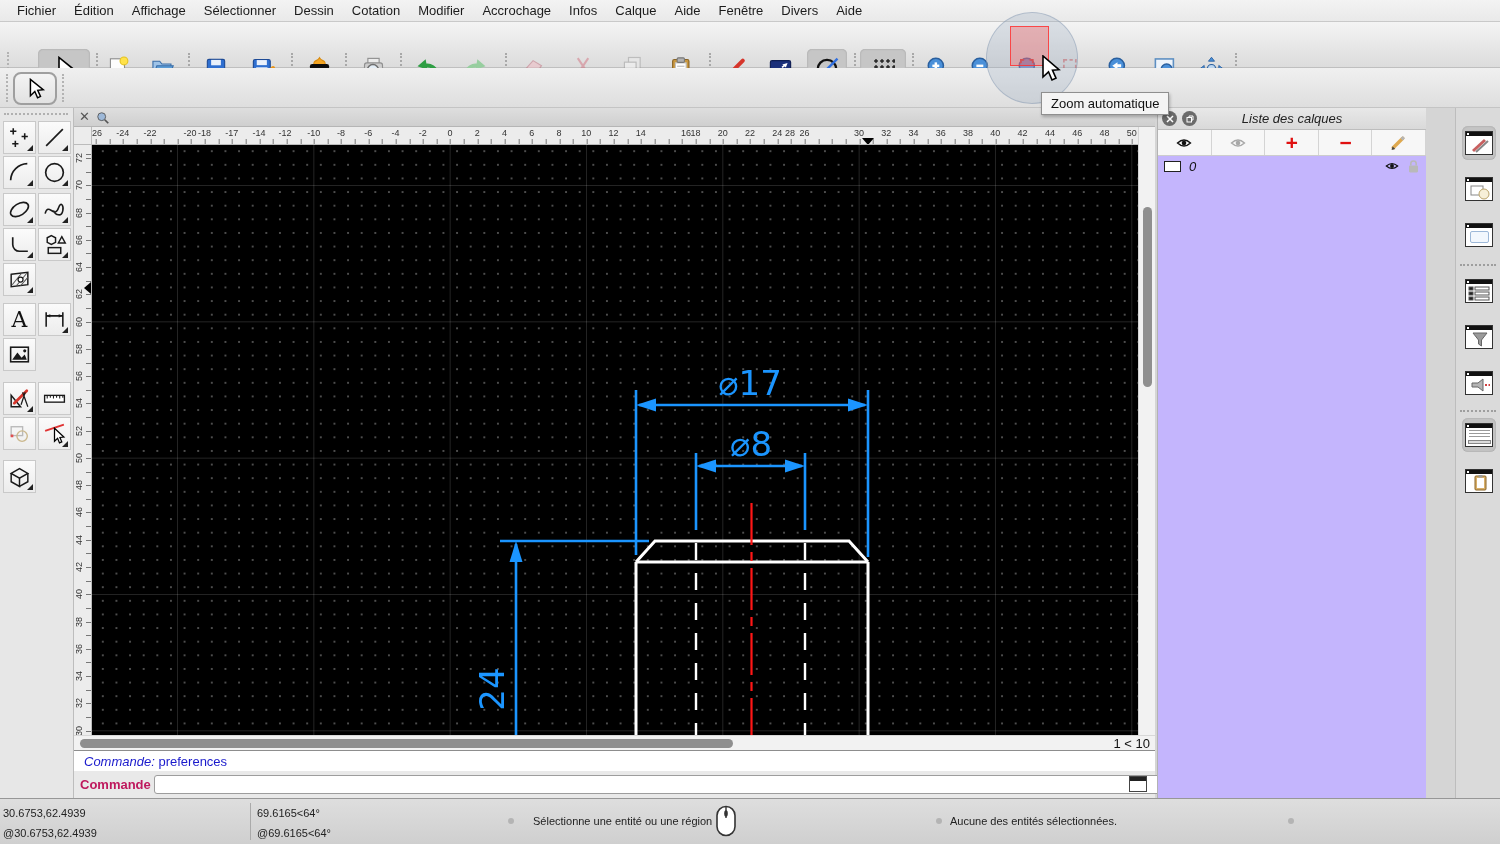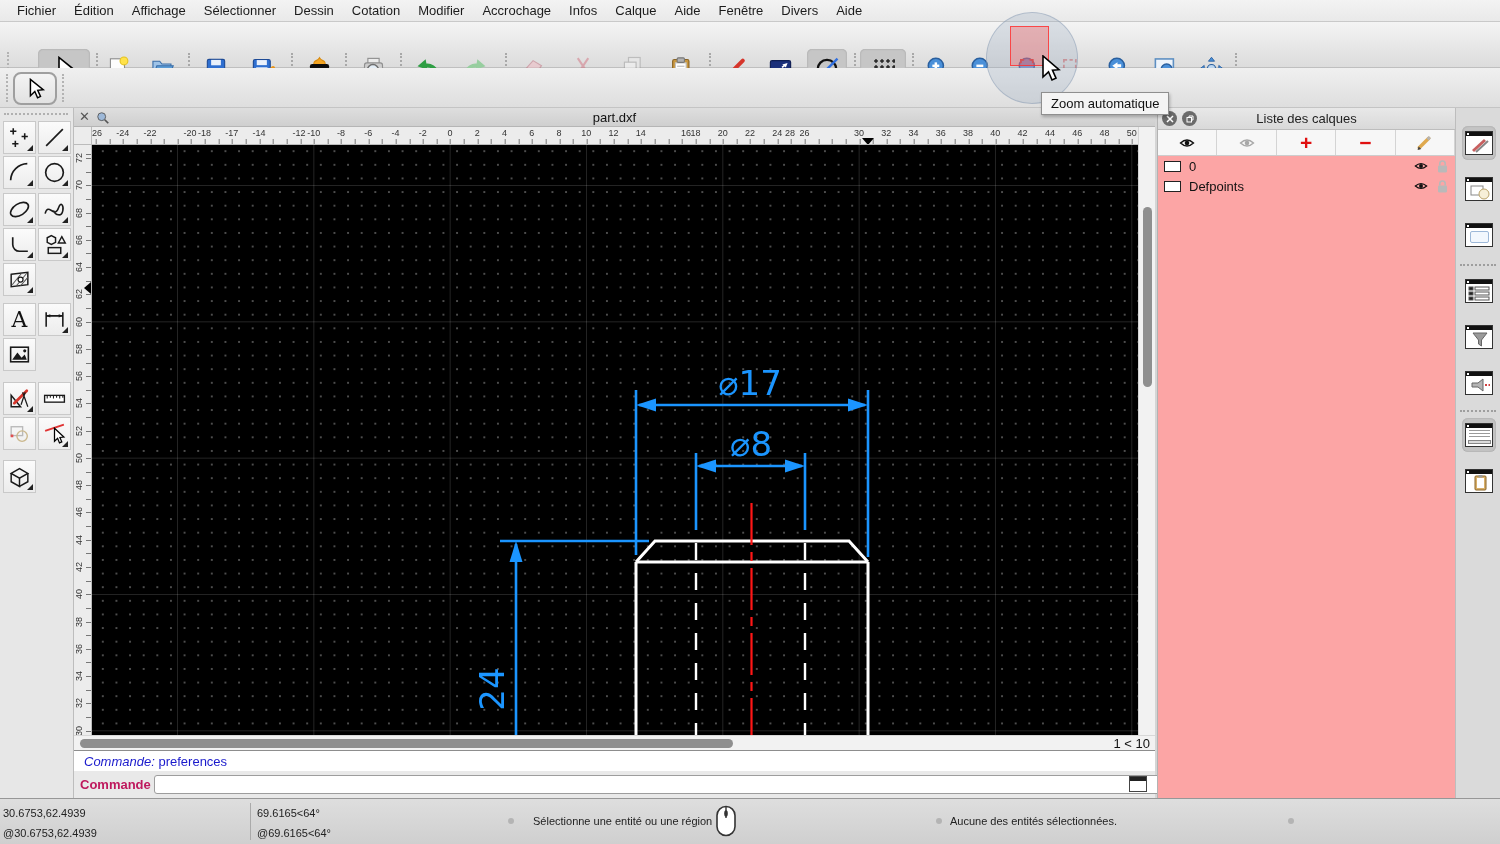--- a/index.html
+++ b/index.html
@@ -92,22 +92,22 @@
                    background:#e9e9e9; display:flex; align-items:center; }
   #console-input label { font-size:13px; color:#be185d; margin-left:6px;font-weight:bold; }
   #cmd-field { position:absolute; left:80px; top:4px; width:1044px; height:19px;
                border:1px solid #9d9d9d; border-radius:3px; background:#fff; font-size:12px; padding:0 4px;
                font-family:"Liberation Sans", sans-serif; }
   #cmd-winbtn { position:absolute; right:8px; top:5px; width:18px; height:16px; background:#fff;
                 border:1px solid #444; }
   #cmd-winbtn::before { content:""; position:absolute; top:0; left:0; right:0; height:4px; background:#222; }
 
   
-  #layerpanel { position:absolute; left:1157px; top:108px; width:298px; height:690px;
-                background:#fca5a5; border-left:1px solid #b3b3b3; }
+  #layerpanel { position:absolute; left:1157px; top:108px; width:269px; height:690px;
+                background:#c4b5fd; border-left:1px solid #b3b3b3;font-style:italic; }
   #lp-header { position:relative; height:22px; background:linear-gradient(#e8e8e8,#d9d9d9);
                border-bottom:1px solid #bdbdbd; text-align:center; font-size:13px; color:#222;
                line-height:22px; }
   .lp-circle { position:absolute; top:3px; width:15px; height:15px; border-radius:50%;
                background:#6b6b6b; display:flex; align-items:center; justify-content:center; }
   #lp-toolbar { display:flex; height:26px; border-bottom:1px solid #cdcdcd; background:#f7f7f7; }
   #lp-toolbar .cell { flex:1; display:flex; align-items:center; justify-content:center;
                       border-right:1px solid #d4d4d4; font-weight:bold; }
   #lp-toolbar .plus { color:#e01010; font-size:21px; }
   #lp-toolbar .minus { color:#e01010; font-size:21px; }
@@ -479,35 +479,34 @@
     </svg>
   </div>
 </div>
 
 <div id="tabbar">
   <span id="tab-close">✕</span>
   <svg style="position:absolute;left:22px;top:3px" width="14" height="14" viewBox="0 0 16 16">
     <circle cx="6.5" cy="6.5" r="4.5" fill="#9db8d8" stroke="#555"></circle>
     <line x1="10" y1="10" x2="14" y2="14" stroke="#555" stroke-width="2"></line>
   </svg>
-  <span id="tab-title">part.dxf</span>
 </div>
 
 <div id="corner"></div>
 <div id="hruler">
   <div class="ticks"></div>
   <div id="hmarker" style="left:770px"></div>
 <span class="hnum" style="left: 3.516px;">-26</span>
     <span class="hnum" style="left: 30.784px;">-24</span>
     <span class="hnum" style="left: 58.052px;">-22</span>
     <span class="hnum" style="left: 98px; text-align: right;">-20</span>
     <span class="hnum" style="left: 112.588px;">-18</span>
     <span class="hnum" style="left: 139.856px;">-17</span>
     <span class="hnum" style="left: 167.124px;">-14</span>
-    <span class="hnum" style="left: 207px;">-12</span>
+    <span class="hnum" style="left: 193px;">-12</span>
     <span class="hnum" style="left: 221.66px;">-10</span>
     <span class="hnum" style="left: 248.928px;">-8</span>
     <span class="hnum" style="left: 276.196px;">-6</span>
     <span class="hnum" style="left: 303.464px;">-4</span>
     <span class="hnum" style="left: 330.732px;">-2</span>
     <span class="hnum" style="left: 358px;">0</span>
     <span class="hnum" style="left: 385.268px;">2</span>
     <span class="hnum" style="left: 412.536px;">4</span>
     <span class="hnum" style="left: 439.804px;">6</span>
     <span class="hnum" style="left: 467.072px;">8</span>
@@ -676,37 +675,20 @@
             <circle cx="8" cy="8" r="2.2" fill="#111"></circle>
           </svg>
         </span>
         <span class="ric">
           <svg width="13" height="15" viewBox="0 0 12 14">
             <path d="M3.5 6 V4.3 a2.5 2.5 0 0 1 5 0 V6" fill="none" stroke="#b9b9b9" stroke-width="1.5"></path>
             <rect x="1.8" y="6" width="8.4" height="6.5" rx="1" fill="#b9b9b9"></rect>
           </svg>
         </span>
       </div>
-      <div class="layer-row">
-        <span class="swatch" style="background:#ffffff"></span>
-        <span>Defpoints</span>
-        <span class="sp"></span>
-        <span class="ric">
-          <svg width="16" height="14" viewBox="0 0 16 16">
-            <path d="M1.5 8 Q8 2.5 14.5 8 Q8 13.5 1.5 8 Z" fill="none" stroke="#111" stroke-width="1.3"></path>
-            <circle cx="8" cy="8" r="2.2" fill="#111"></circle>
-          </svg>
-        </span>
-        <span class="ric">
-          <svg width="13" height="15" viewBox="0 0 12 14">
-            <path d="M3.5 6 V4.3 a2.5 2.5 0 0 1 5 0 V6" fill="none" stroke="#b9b9b9" stroke-width="1.5"></path>
-            <rect x="1.8" y="6" width="8.4" height="6.5" rx="1" fill="#b9b9b9"></rect>
-          </svg>
-        </span>
-      </div>
     </div>
 </div>
 
 <div id="dock">
   <div class="dock-item active" style="top:18px">
     <div class="mini-win">
         <svg width="26" height="18" style="position:absolute;left:1px;top:5px">
           <line x1="6" y1="14" x2="18" y2="3" stroke="#c86060" stroke-width="3"></line>
           <line x1="9" y1="15" x2="21" y2="4" stroke="#888" stroke-width="2"></line>
         </svg>

